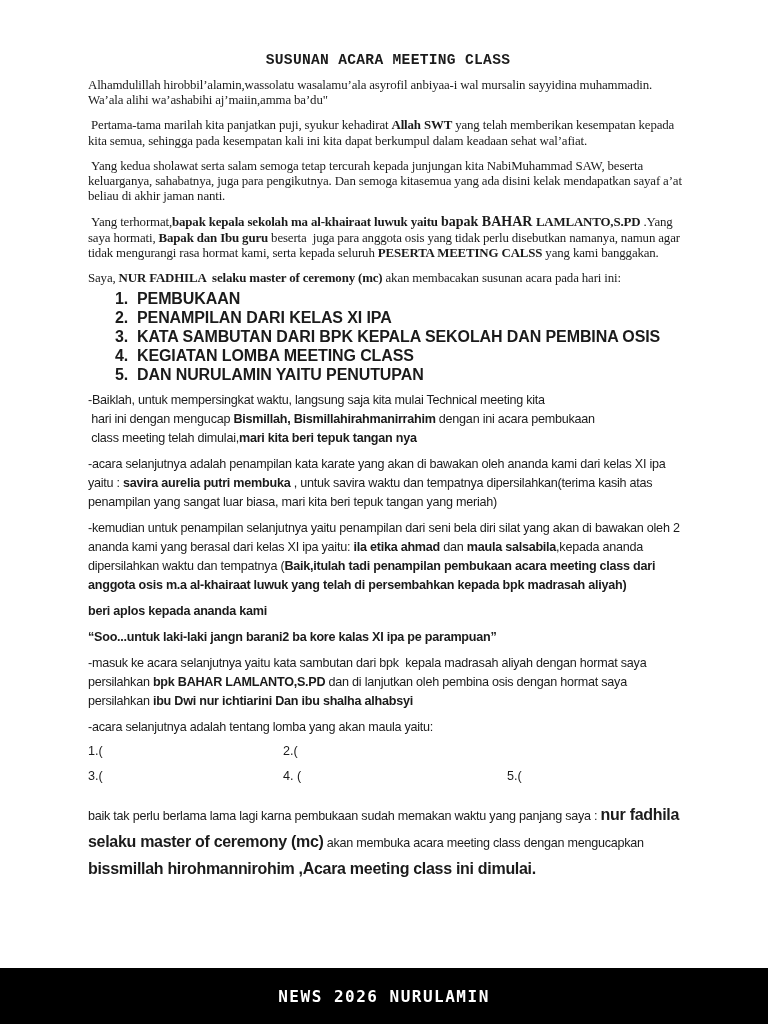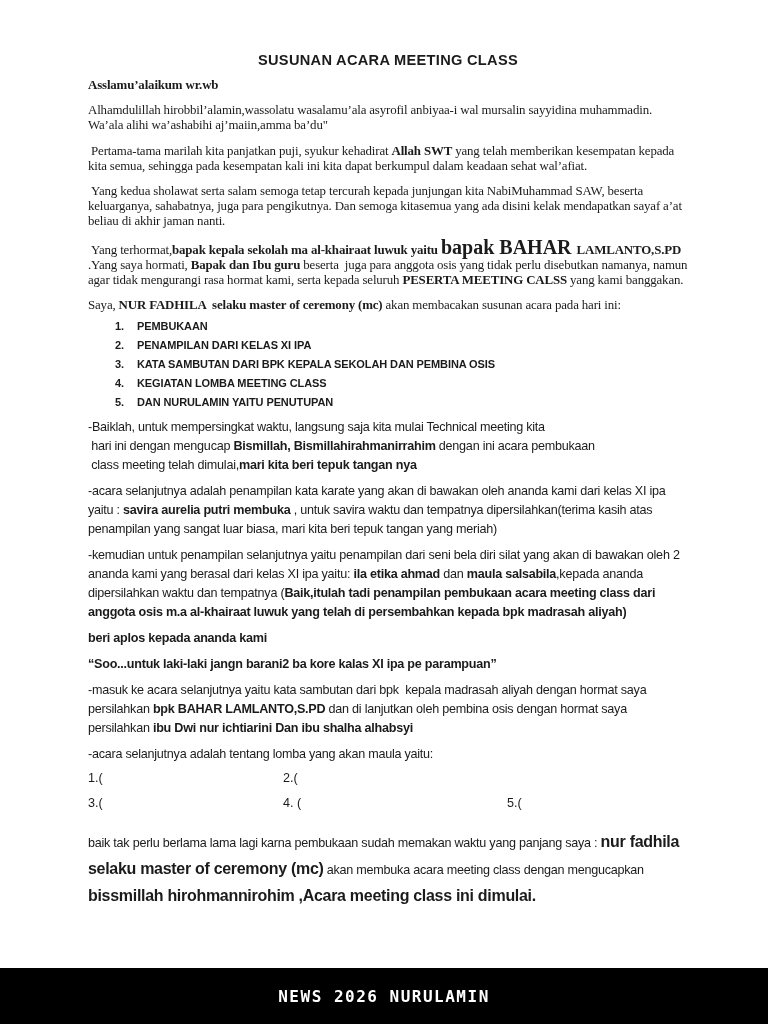--- a/index.html
+++ b/index.html
@@ -6,46 +6,46 @@
   html, body { margin: 0; padding: 0; }
   body { width: 768px; height: 1024px; background: #ffffff; overflow: hidden; }
   .canvas { position: relative; width: 768px; height: 1024px; background: #ffffff; }
 
   .doc {
     position: absolute; left: 88px; top: 52px; width: 600px; height: 914px;
     overflow: hidden; color: #1b1b1b;
   }
 
   .title {
-    font-family: Liberation Sans, sans-serif;
+    font-family: Liberation Mono, monospace;
     font-size: 14.6px; font-weight: 700; letter-spacing: 0.3px;
     text-align: center; margin: 0 0 10px 0;
   }
 
   .para { margin: 0; white-space: pre-wrap; }
 
   .serif {
     font-family: "Liberation Serif", "DejaVu Serif", serif;
     font-size: 12.9px; line-height: 15.2px; letter-spacing: -0.15px;
     margin-bottom: 10px;
   }
-  .serif b.big { font-size: 20px; letter-spacing: 0; }
+  .serif b.big { font-size: 14px; letter-spacing: 0; }
   .mb-small { margin-bottom: 5px; }
 
   .sans {
     font-family: "Liberation Sans", "DejaVu Sans", sans-serif;
     font-size: 12.6px; line-height: 19px; letter-spacing: -0.25px;
     margin-bottom: 7px;
   }
 
   .agenda {
     list-style: none; counter-reset: n;
     margin: 1px 0 7px 0; padding: 0 0 0 27px;
     font-family: "Liberation Sans", "DejaVu Sans", sans-serif;
-    font-size: 11px; font-weight: 700; letter-spacing: -0.1px;
+    font-size: 16px; font-weight: 700; letter-spacing: -0.1px;
   }
   .agenda li { counter-increment: n; line-height: 16.5px; margin-bottom: 2.5px; }
   .agenda li::before { content: counter(n) "."; display: inline-block; width: 22px; }
 
   .blanks { margin: 3px 0 8px 0; }
   .blank-row {
     position: relative; height: 25px;
     font-family: "Liberation Sans", "DejaVu Sans", sans-serif;
     font-size: 12.6px; color: #1b1b1b;
   }
@@ -62,21 +62,20 @@
     font-family: "DejaVu Sans Mono", "Liberation Mono", monospace;
     font-weight: 700; font-size: 16px; color: #ffffff; letter-spacing: 1.5px;
   }
 </style>
 </head>
 <body>
 
 <div class="canvas">
   <div class="doc" id="doc">
       <div class="title">SUSUNAN ACARA MEETING CLASS</div>
-      <div class="para serif"><b>Asslamu’alaikum wr.wb</b></div>
       <div class="para serif"><span>Alhamdulillah hirobbil’alamin,wassolatu wasalamu’ala asyrofil anbiyaa-i wal mursalin sayyidina muhammadin. Wa’ala alihi wa’ashabihi aj’maiin,amma ba’du"</span></div>
       <div class="para serif"><span> Pertama-tama marilah kita panjatkan puji, syukur kehadirat </span><b>Allah SWT</b><span> yang telah memberikan kesempatan kepada kita semua, sehingga pada kesempatan kali ini kita dapat berkumpul dalam keadaan sehat wal’afiat.</span></div>
       <div class="para serif"><span> Yang kedua sholawat serta salam semoga tetap tercurah kepada junjungan kita NabiMuhammad SAW, beserta keluarganya, sahabatnya, juga para pengikutnya. Dan semoga kitasemua yang ada disini kelak mendapatkan sayaf a’at beliau di akhir jaman nanti.</span></div>
       <div class="para serif"><span> Yang terhormat,</span><b>bapak kepala sekolah ma al-khairaat luwuk yaitu </b><b class="big">bapak BAHAR </b><b>LAMLANTO,S.PD</b><span> .Yang saya hormati, </span><b>Bapak dan Ibu guru</b><span> beserta  juga para anggota osis yang tidak perlu disebutkan namanya, namun agar tidak mengurangi rasa hormat kami, serta kepada seluruh </span><b>PESERTA MEETING CALSS</b><span> yang kami banggakan.</span></div>
       <div class="para serif mb-small"><span>Saya, </span><b>NUR FADHILA  selaku master of ceremony (mc)</b><span> akan membacakan susunan acara pada hari ini:</span></div>
       <ol class="agenda">
         <li>PEMBUKAAN</li>
         <li>PENAMPILAN DARI KELAS XI IPA</li>
         <li>KATA SAMBUTAN DARI BPK KEPALA SEKOLAH DAN PEMBINA OSIS</li>
         <li>KEGIATAN LOMBA MEETING CLASS</li>

